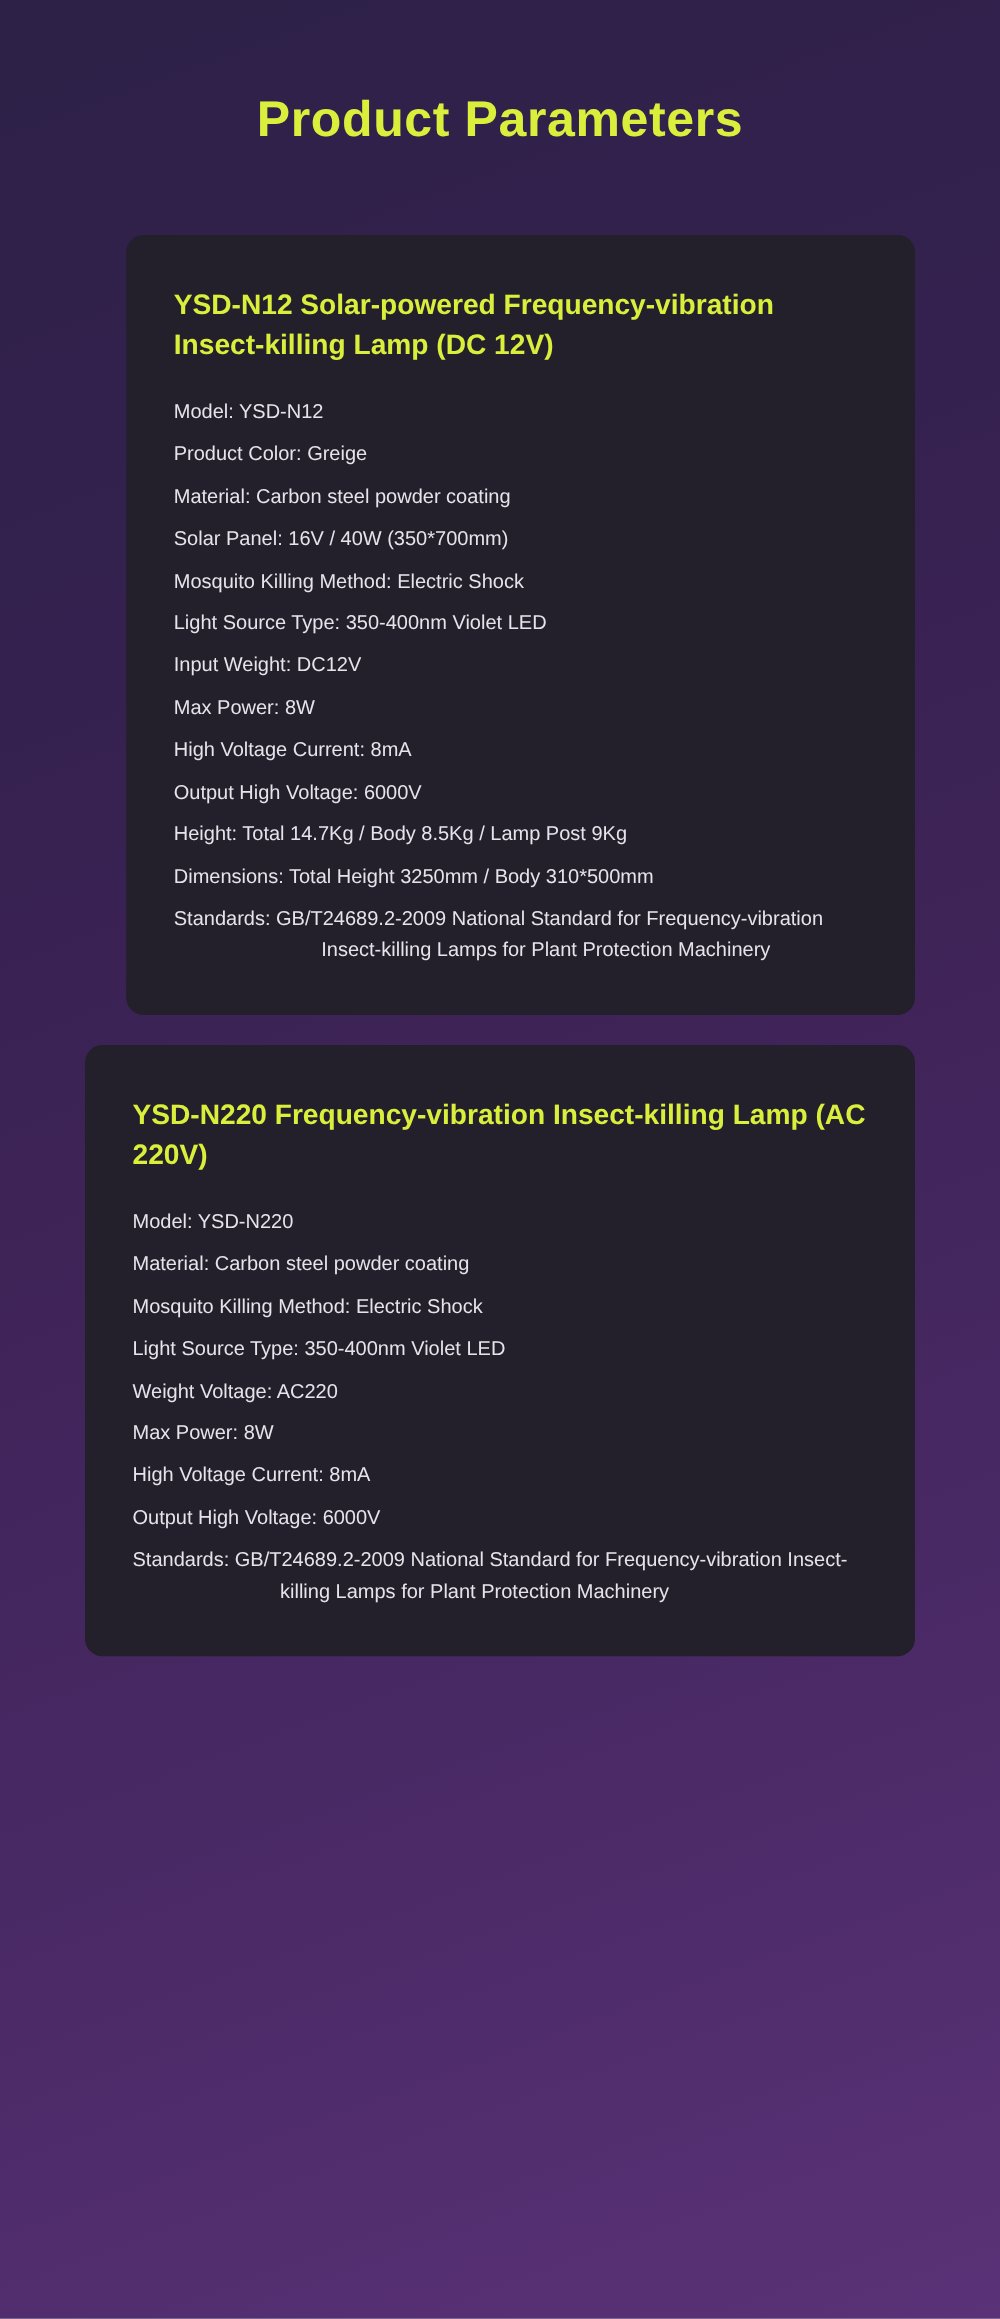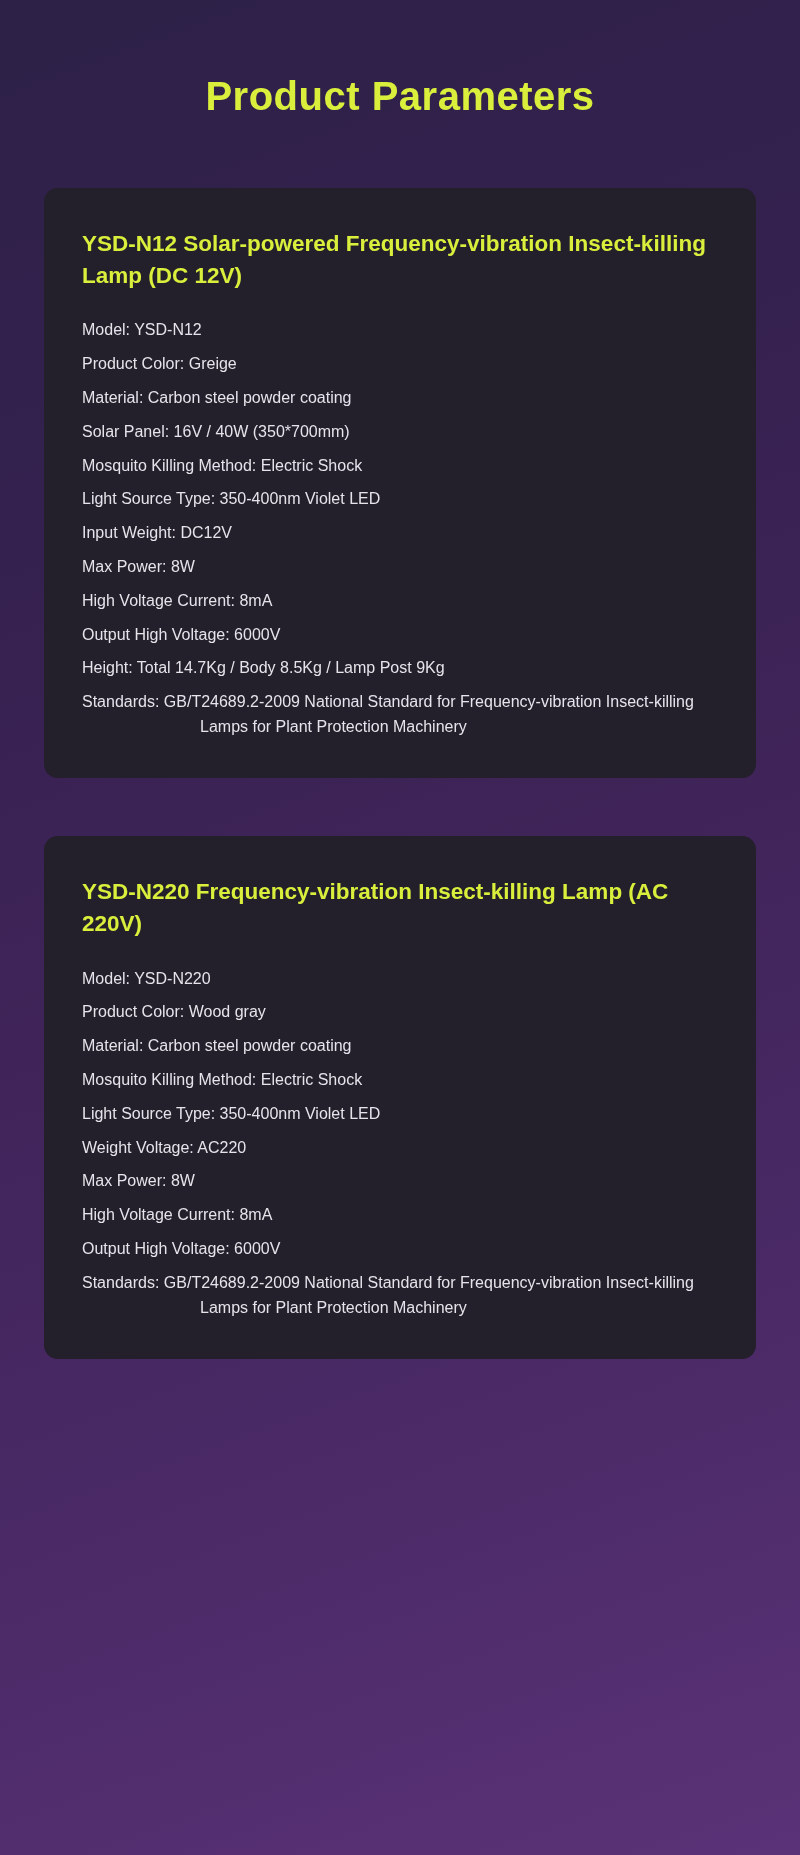--- a/index.html
+++ b/index.html
@@ -13,44 +13,45 @@
     font-family: "Liberation Sans", sans-serif;
     background: linear-gradient(160deg, #2d2147 0%, #34214f 25%, #402459 50%, #4b2a67 75%, #5a3277 100%);
     color: #ffffff;
     overflow: hidden;
     position: relative;
   }
 
   .page {
     width: 800px;
     min-height: 1855px;
-    padding: 0 44px;
+    padding: 0 68px;
     position: relative;
   }
 
   .page-title {
     text-align: center;
     font-size: 40px;
     font-weight: bold;
     color: #d9ef3c;
     letter-spacing: 0.5px;
     padding-top: 72px;
     padding-bottom: 0;
     line-height: 1.2;
   }
 
   .card {
     background: #231f2b;
     border-radius: 14px;
-    margin-top: 58px;
+    margin-top: 24px;
     padding: 40px 38px 34px 38px;
   }
 
   .card:first-of-type {
     margin-top: 68px;
+    margin-left: 33px;
   }
 
   .card-title {
     color: #d9ef3c;
     font-size: 22.5px;
     font-weight: bold;
     line-height: 1.42;
     margin-bottom: 22px;
   }
 
@@ -85,29 +86,29 @@
       <li class="spec-item">Product Color: Greige</li>
       <li class="spec-item">Material: Carbon steel powder coating</li>
       <li class="spec-item">Solar Panel: 16V / 40W (350*700mm)</li>
       <li class="spec-item">Mosquito Killing Method: Electric Shock</li>
       <li class="spec-item">Light Source Type: 350-400nm Violet LED</li>
       <li class="spec-item">Input Weight: DC12V</li>
       <li class="spec-item">Max Power: 8W</li>
       <li class="spec-item">High Voltage Current: 8mA</li>
       <li class="spec-item">Output High Voltage: 6000V</li>
       <li class="spec-item">Height: Total 14.7Kg / Body 8.5Kg / Lamp Post 9Kg</li>
+      <li class="spec-item">Dimensions: Total Height 3250mm / Body 310*500mm</li>
       <li class="spec-item hang">Standards: GB/T24689.2-2009 National Standard for Frequency-vibration Insect-killing Lamps for Plant Protection Machinery</li>
     </ul>
   </div>
 
   <div class="card">
     <div class="card-title">YSD-N220 Frequency-vibration Insect-killing Lamp (AC 220V)</div>
     <ul class="spec-list">
       <li class="spec-item">Model: YSD-N220</li>
-      <li class="spec-item">Product Color: Wood gray</li>
       <li class="spec-item">Material: Carbon steel powder coating</li>
       <li class="spec-item">Mosquito Killing Method: Electric Shock</li>
       <li class="spec-item">Light Source Type: 350-400nm Violet LED</li>
       <li class="spec-item">Weight Voltage: AC220</li>
       <li class="spec-item">Max Power: 8W</li>
       <li class="spec-item">High Voltage Current: 8mA</li>
       <li class="spec-item">Output High Voltage: 6000V</li>
       <li class="spec-item hang">Standards: GB/T24689.2-2009 National Standard for Frequency-vibration Insect-killing Lamps for Plant Protection Machinery</li>
     </ul>
   </div>

